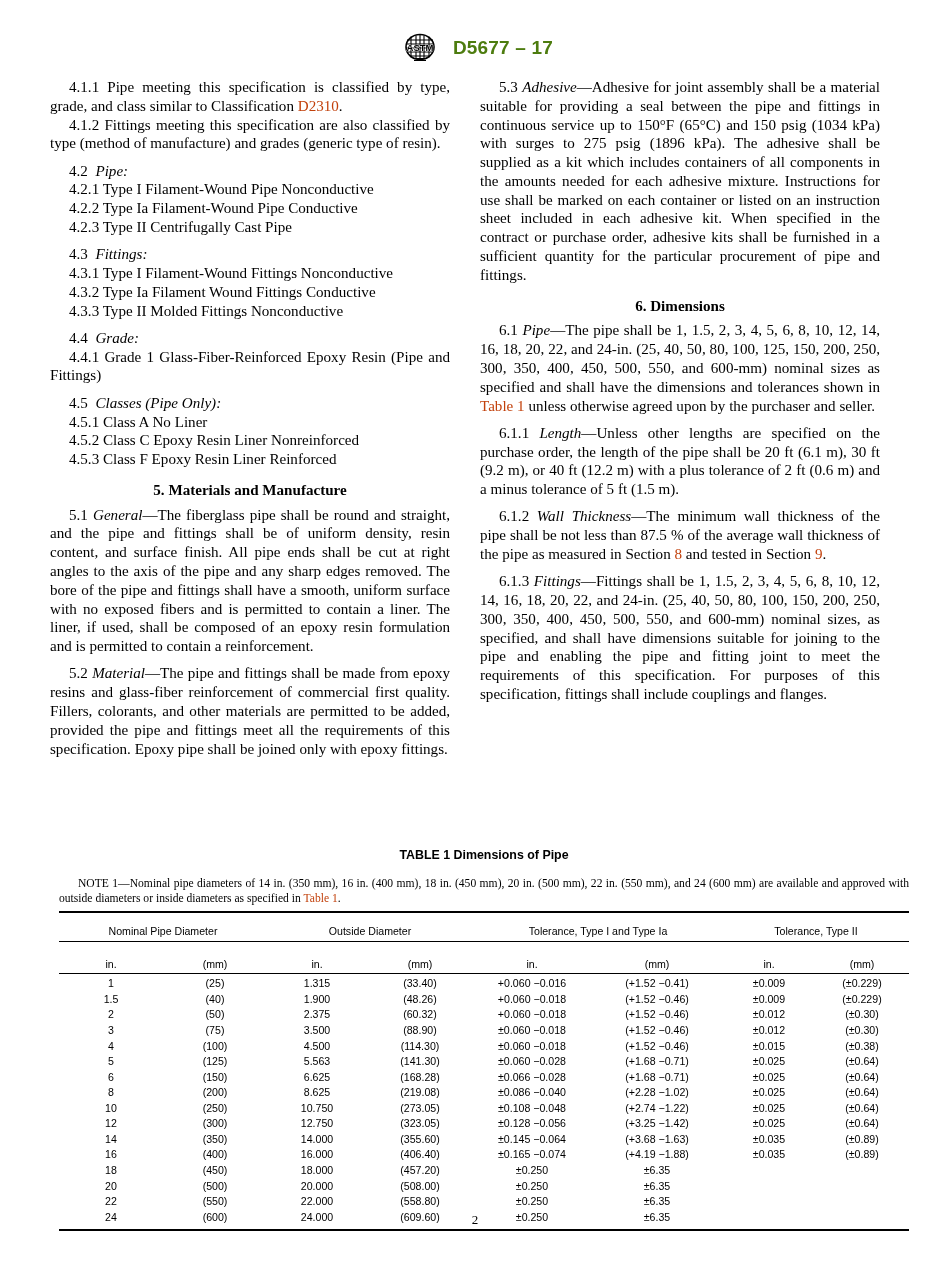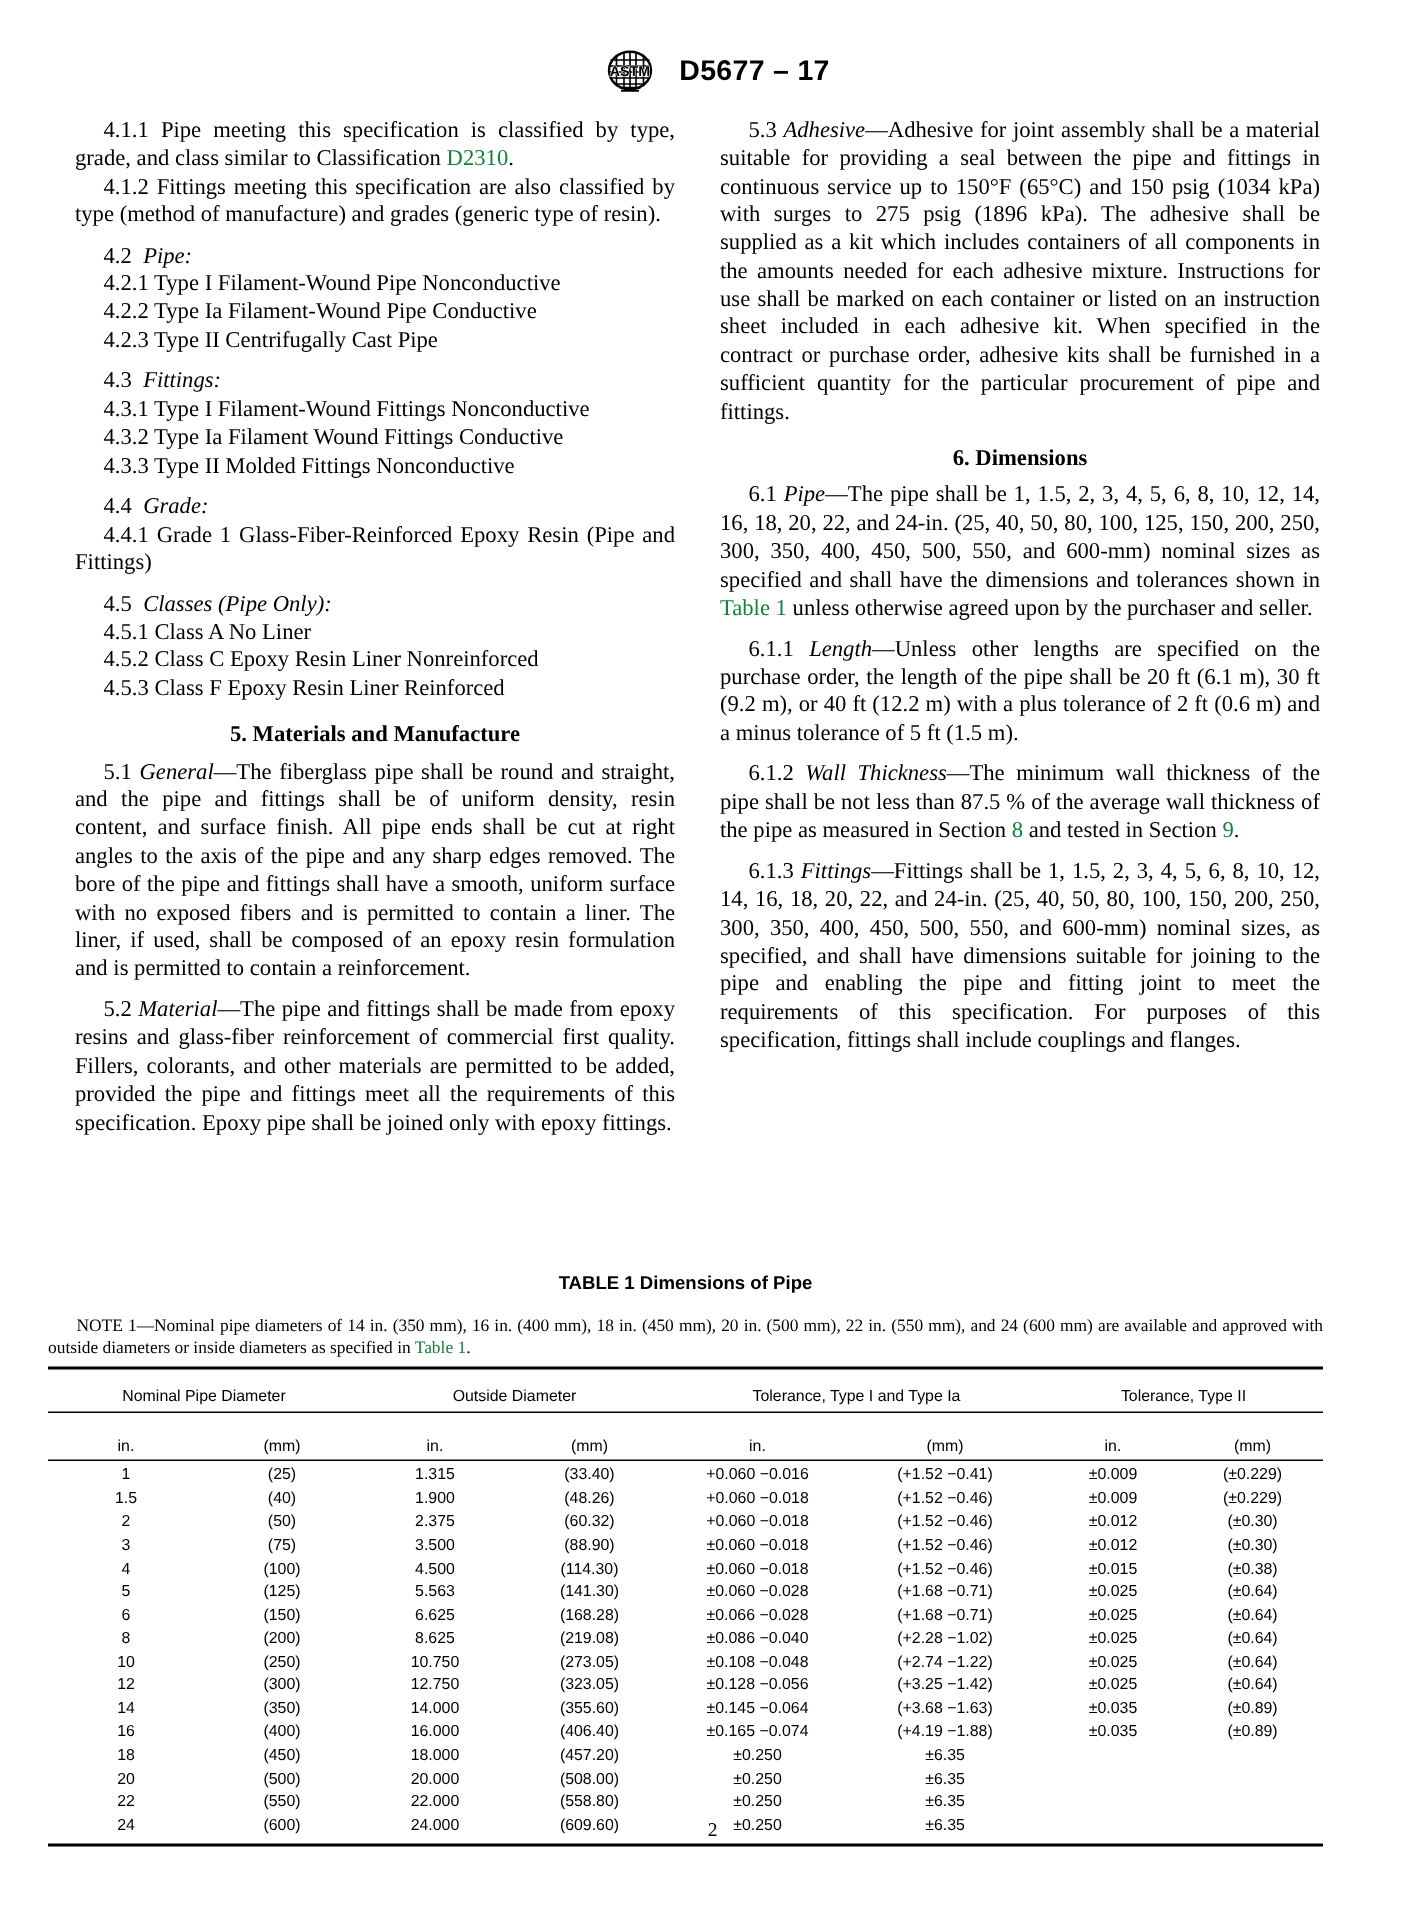--- a/index.html
+++ b/index.html
@@ -39,21 +39,21 @@
     width: 46px;
     height: 30px;
     position: relative;
   }
   .astm-logo svg { display: block; }
   .header-designation {
     font-family: "Liberation Sans", "DejaVu Sans", sans-serif;
     font-size: 19px;
     font-weight: bold;
     letter-spacing: 0.2px;
-    color: #000000;
+    color: #4d7c0f;
   }
 
   
   .columns {
     display: flex;
     gap: 30px;
     margin-top: 16px;
   }
   .col {
     width: 400px;
@@ -74,27 +74,27 @@
     margin: 0;
     margin-top: 12px;
     margin-bottom: 6px;
     font-size: 15.1px;
     font-weight: bold;
     line-height: 1.245;
     text-align: center;
   }
   i, .it { font-style: italic; }
   .ref {
-    color: #15803d;
+    color: #c2410c;
   }
 
   
   .table-block {
     position: absolute;
-    left: 32px;
+    left: 59px;
     top: 848px;
     width: 850px;
   }
   .table-caption {
     text-align: center;
     font-family: "Liberation Sans", "DejaVu Sans", sans-serif;
     font-size: 12.4px;
     font-weight: bold;
     margin-bottom: 14px;
   }

